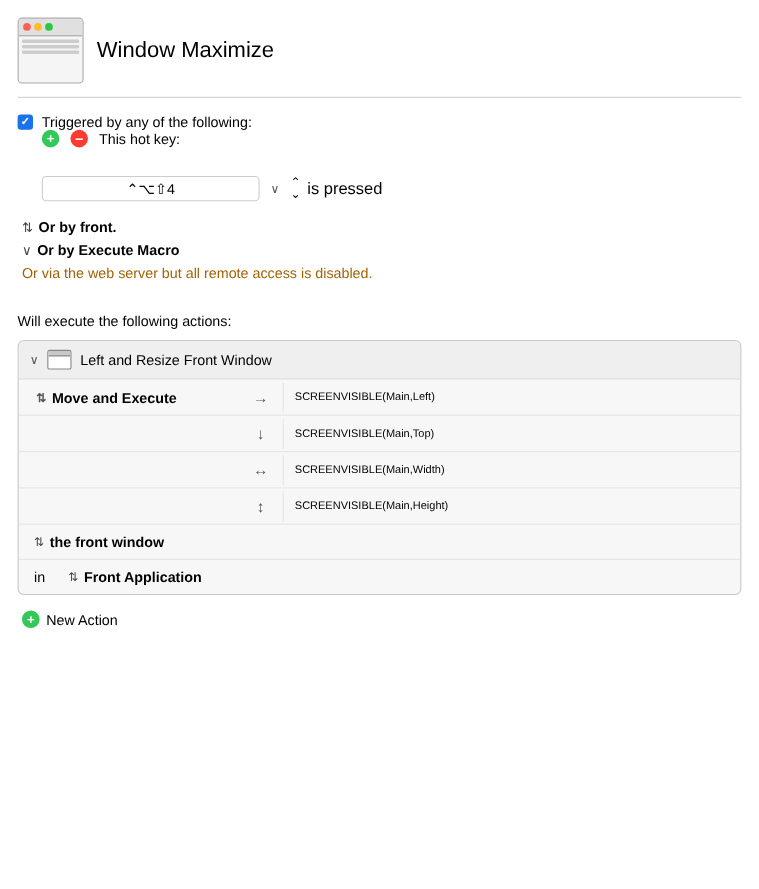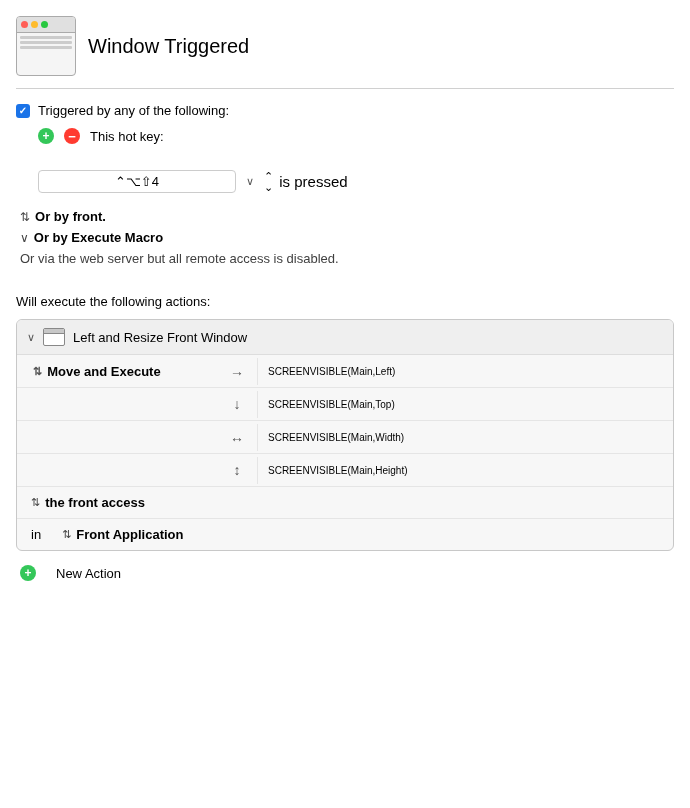--- a/index.html
+++ b/index.html
@@ -64,21 +64,20 @@
       font-size: 20px;
       font-weight: 400;
       color: #000;
     }
 
     
     .trigger-row {
       display: flex;
       align-items: center;
       gap: 8px;
-      margin-bottom: 10px;
     }
     .checkbox-blue {
       width: 14px; height: 14px;
       background: #1a73e8;
       border-radius: 3px;
       display: flex; align-items: center; justify-content: center;
       flex-shrink: 0;
     }
     .checkbox-blue::after {
       content: '✓';
@@ -152,21 +151,21 @@
     }
     .option-stepper {
       font-size: 12px; color: #444; cursor: pointer;
     }
     .option-label { font-size: 13px; }
     .option-label b { font-weight: 600; }
 
     .web-server-row {
       margin-bottom: 14px;
       padding-left: 4px;
-      color: #404040;
+      color: #a16207;
       font-size: 13px;
     }
 
     .will-execute {
       font-size: 13px;
       margin-bottom: 10px;
       margin-top: 28px;
     }
 
     
@@ -253,21 +252,21 @@
     .action-footer-row:last-child { border-bottom: none; }
     .action-footer-row .stepper-ctrl {
       font-size: 11px; cursor: pointer; margin-right: 5px; color: #444;
     }
     .action-footer-row b { font-weight: 600; }
 
     
     .new-action-row {
       display: flex;
       align-items: center;
-      gap: 20px;
+      gap: 6px;
       padding-left: 4px;
     }
     .new-action-plus {
       width: 16px; height: 16px;
       background: #34c759;
       border-radius: 50%;
       display: flex; align-items: center; justify-content: center;
       cursor: pointer;
       flex-shrink: 0;
     }
@@ -282,21 +281,21 @@
       <div class="traffic-light tl-red"></div>
       <div class="traffic-light tl-yellow"></div>
       <div class="traffic-light tl-green"></div>
     </div>
     <div class="window-icon-body">
       <div class="window-icon-line"></div>
       <div class="window-icon-line"></div>
       <div class="window-icon-line"></div>
     </div>
   </div>
-  <span class="window-title">Window Triggered</span>
+  <span class="window-title">Window Maximize</span>
 </div>
 
 <div class="trigger-row">
   <div class="checkbox-blue"></div>
   <span>Triggered by any of the following:</span>
 </div>
 
 <div class="hotkey-row">
   <div class="plus-btn"></div>
   <div class="minus-btn"></div>
@@ -365,21 +364,21 @@
     </div>
 
     <div class="action-row">
       <div class="action-label-cell"></div>
       <div class="action-icon-cell">↕</div>
       <div class="action-value-cell">SCREENVISIBLE(Main,Height)</div>
     </div>
 
     <div class="action-footer-row">
       <span class="stepper-ctrl">⇅</span>
-      <span><b>the front access</b></span>
+      <span><b>the front window</b></span>
     </div>
 
     <div class="action-footer-row">
       <span style="margin-right:21px;">in</span>
       <span class="stepper-ctrl">⇅</span>
       <span><b>Front Application</b></span>
     </div>
   </div>
 </div>
 

